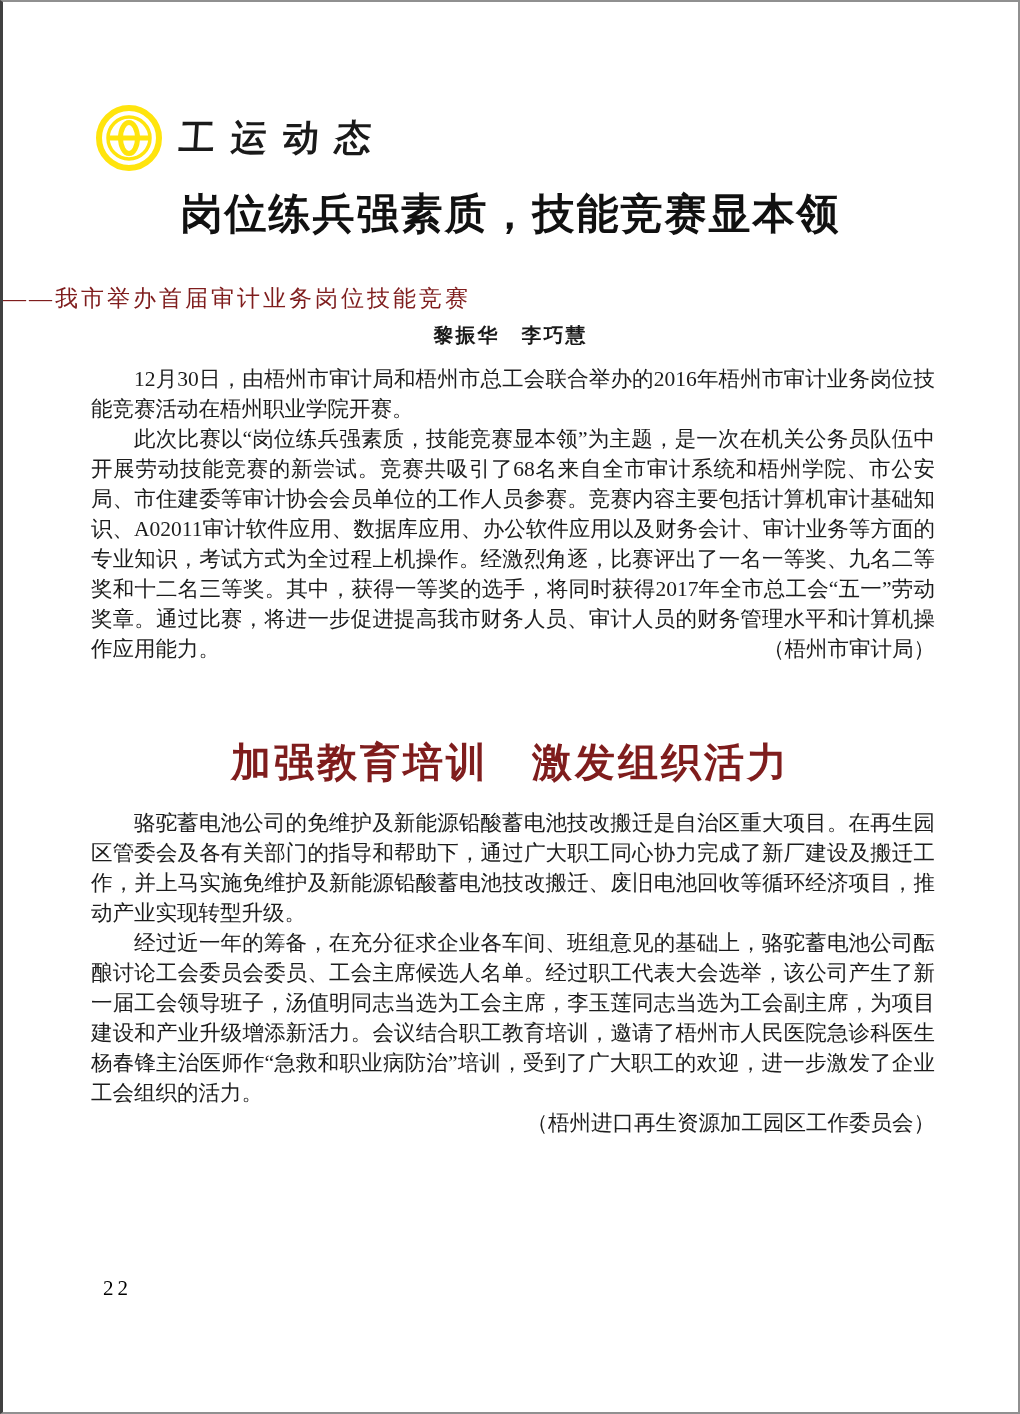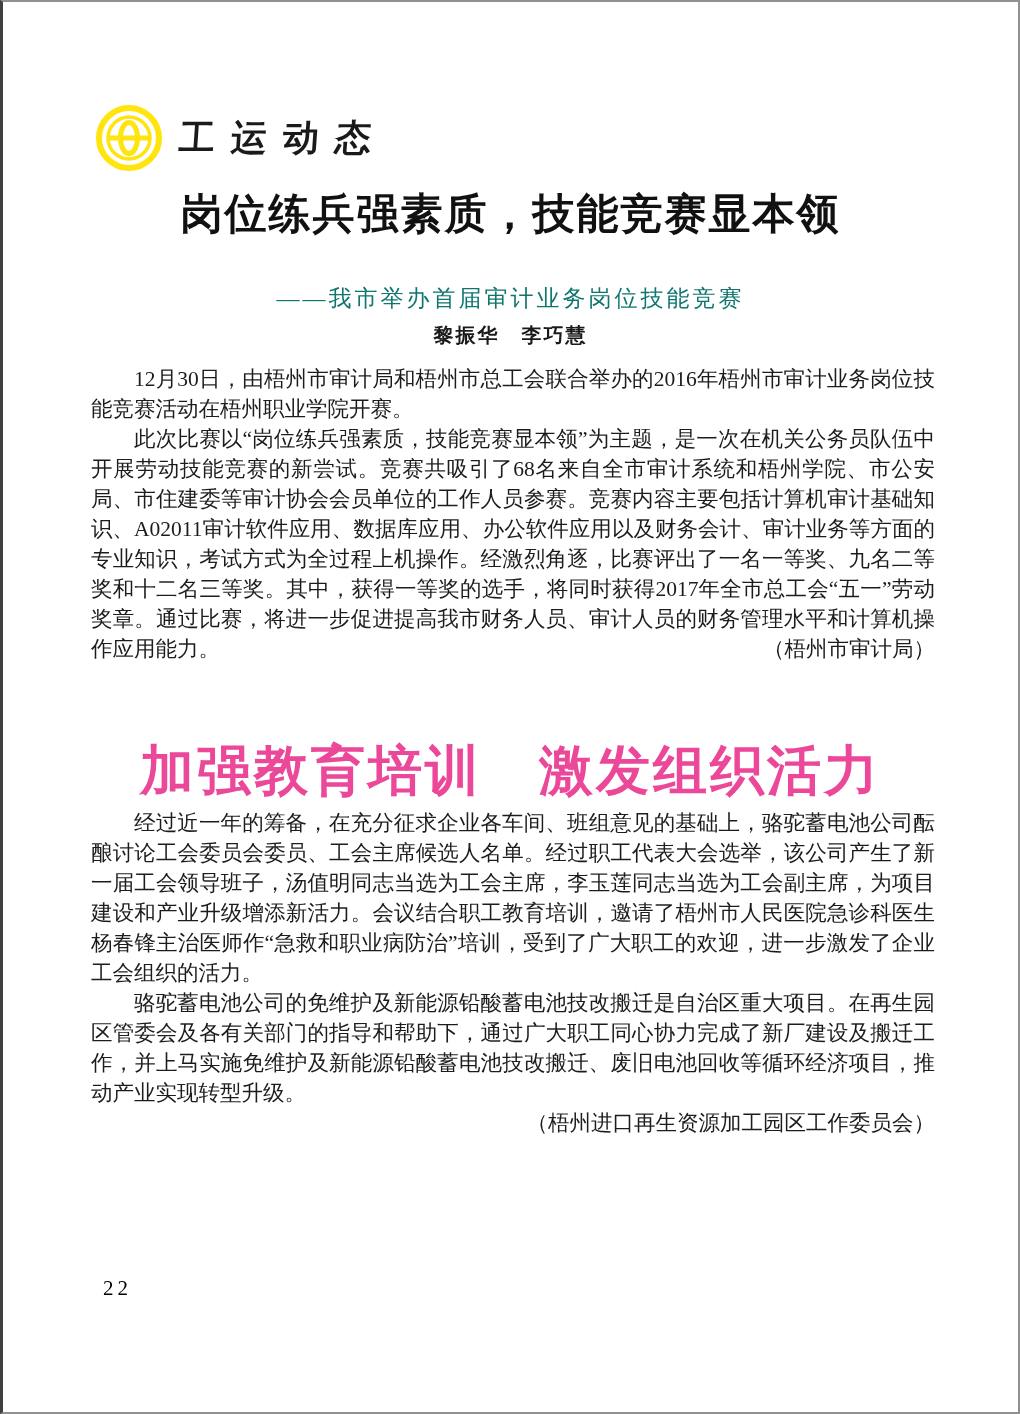--- a/index.html
+++ b/index.html
@@ -34,37 +34,36 @@
   
   .title1 {
     position:absolute; top:184px; left:0; width:100%;
     text-align:center;
     font-family:"Liberation Sans", sans-serif;
     font-weight:900; font-size:42px; letter-spacing:2px;
     color:#111;
   }
   .subtitle {
     position:absolute; top:281px; left:0; width:100%;
-    text-align:center;
     font-size:23px; letter-spacing:3px;
-    color:#0f766e;
+    color:#7f1d1d;
   }
   .authors {
     position:absolute; top:320px; left:0; width:100%;
     text-align:center;
     font-family:"Liberation Sans", sans-serif;
     font-weight:bold; font-size:20px; letter-spacing:2px;
     color:#1a1a1a;
   }
   .title2 {
     position:absolute; top:733px; left:0; width:100%;
     text-align:center;
     font-family:"Liberation Sans", sans-serif;
-    font-weight:900; font-size:54px; letter-spacing:3px;
-    color:#ec4899;
+    font-weight:900; font-size:40px; letter-spacing:3px;
+    color:#7f1d1d;
   }
 
   
   .body-block {
     position:absolute; left:88px; width:844px;
     font-size:21.5px; line-height:30px;
     text-align:justify;
     color:#1c1c1c;
   }
   .body1 { top:362px; }
@@ -107,23 +106,23 @@
     <p>
       <span>此次比赛以“岗位练兵强素质，技能竞赛显本领”为主题，是一次在机关公务员队伍中开展劳动技能竞赛的新尝试。竞赛共吸引了68名来自全市审计系统和梧州学院、市公安局、市住建委等审计协会会员单位的工作人员参赛。竞赛内容主要包括计算机审计基础知识、A02011审计软件应用、数据库应用、办公软件应用以及财务会计、审计业务等方面的专业知识，考试方式为全过程上机操作。经激烈角逐，比赛评出了一名一等奖、九名二等奖和十二名三等奖。其中，获得一等奖的选手，将同时获得2017年全市总工会“五一”劳动奖章。通过比赛，将进一步促进提高我市财务人员、审计人员的财务管理水平和计算机操作应用能力。</span>
       <span class="attr-inline">（梧州市审计局）</span>
     </p>
   </div>
 
   <div class="title2">加强教育培训　激发组织活力</div>
 
   <div class="body-block body2">
     <p>
-      <span>经过近一年的筹备，在充分征求企业各车间、班组意见的基础上，骆驼蓄电池公司酝酿讨论工会委员会委员、工会主席候选人名单。经过职工代表大会选举，该公司产生了新一届工会领导班子，汤值明同志当选为工会主席，李玉莲同志当选为工会副主席，为项目建设和产业升级增添新活力。会议结合职工教育培训，邀请了梧州市人民医院急诊科医生杨春锋主治医师作“急救和职业病防治”培训，受到了广大职工的欢迎，进一步激发了企业工会组织的活力。</span>
+      <span>骆驼蓄电池公司的免维护及新能源铅酸蓄电池技改搬迁是自治区重大项目。在再生园区管委会及各有关部门的指导和帮助下，通过广大职工同心协力完成了新厂建设及搬迁工作，并上马实施免维护及新能源铅酸蓄电池技改搬迁、废旧电池回收等循环经济项目，推动产业实现转型升级。</span>
     </p>
     <p>
-      <span>骆驼蓄电池公司的免维护及新能源铅酸蓄电池技改搬迁是自治区重大项目。在再生园区管委会及各有关部门的指导和帮助下，通过广大职工同心协力完成了新厂建设及搬迁工作，并上马实施免维护及新能源铅酸蓄电池技改搬迁、废旧电池回收等循环经济项目，推动产业实现转型升级。</span>
+      <span>经过近一年的筹备，在充分征求企业各车间、班组意见的基础上，骆驼蓄电池公司酝酿讨论工会委员会委员、工会主席候选人名单。经过职工代表大会选举，该公司产生了新一届工会领导班子，汤值明同志当选为工会主席，李玉莲同志当选为工会副主席，为项目建设和产业升级增添新活力。会议结合职工教育培训，邀请了梧州市人民医院急诊科医生杨春锋主治医师作“急救和职业病防治”培训，受到了广大职工的欢迎，进一步激发了企业工会组织的活力。</span>
     </p>
     <p class="attr-line">（梧州进口再生资源加工园区工作委员会）</p>
   </div>
 
   <div class="page-number">22</div>
 
 </div>
 
 </body></html>

